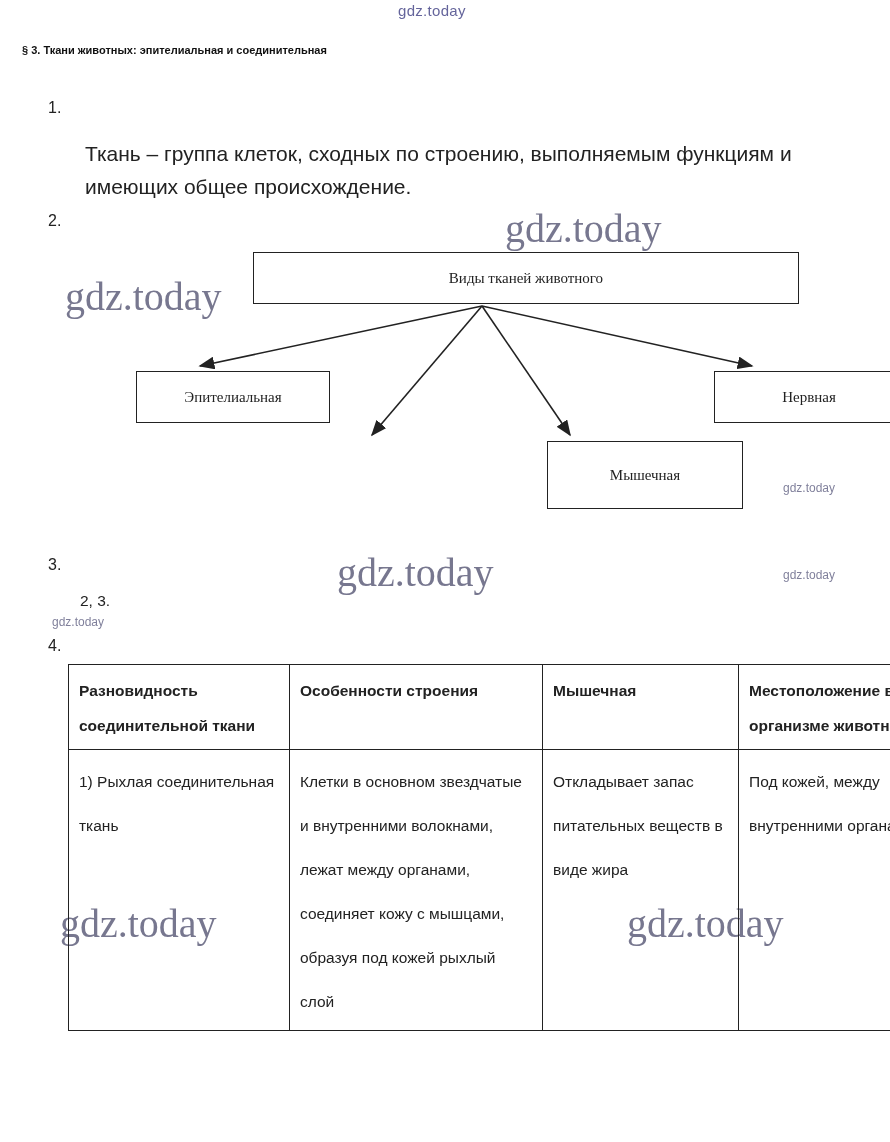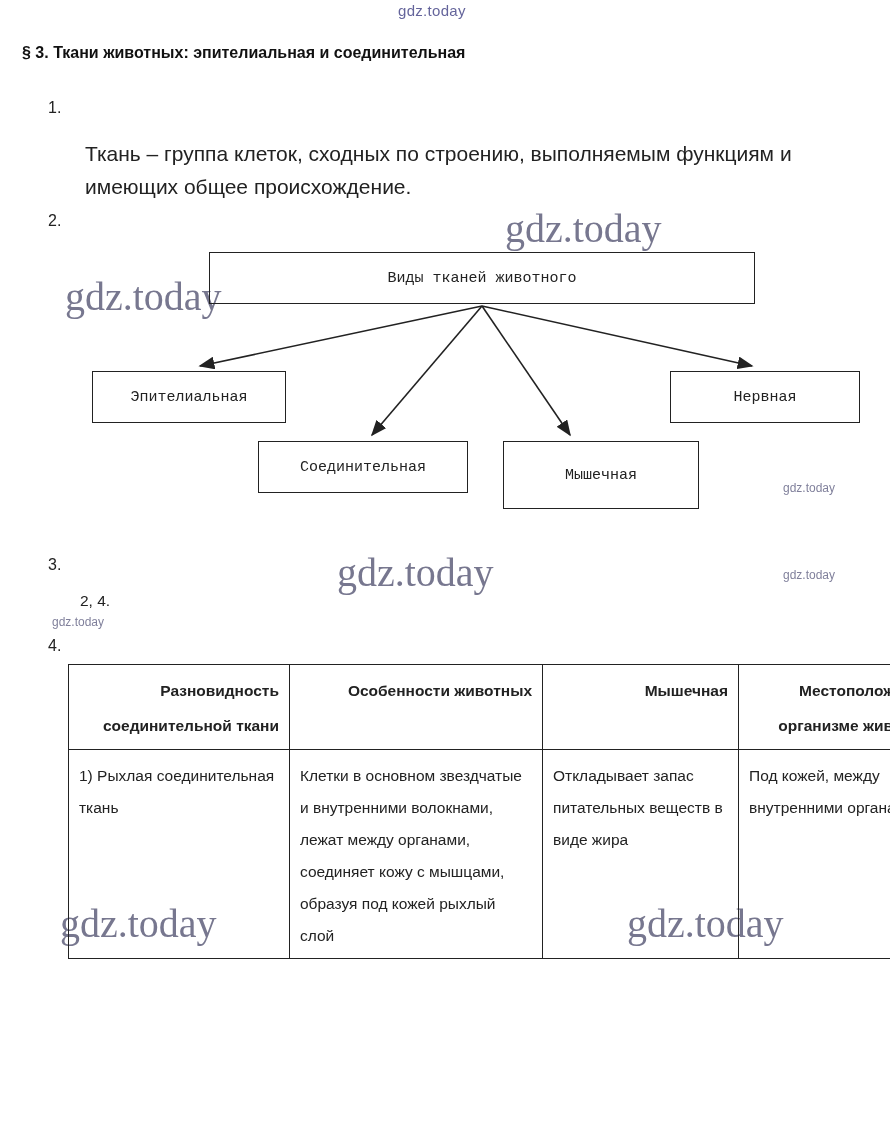--- a/index.html
+++ b/index.html
@@ -41,21 +41,21 @@
   .wm-big5 { left: 627px; top: 900px; font-size: 40px; color:#4a4a6a; opacity:.75; }
   .wm-sm1 { left: 783px; top: 481px; font-size: 12px; font-family:"Liberation Sans",sans-serif; color:#6a6a8a; opacity:.85;}
   .wm-sm2 { left: 783px; top: 568px; font-size: 12px; font-family:"Liberation Sans",sans-serif; color:#6a6a8a; opacity:.85;}
   .wm-sm3 { left: 52px;  top: 615px; font-size: 12px; font-family:"Liberation Sans",sans-serif; color:#6a6a8a; opacity:.85;}
 
   
   .heading {
     position: absolute;
     left: 22px;
     top: 44px;
-    font-size: 16px;
+    font-size: 11px;
     font-weight: bold;
     color: #111;
   }
 
   
   .num {
     position: absolute;
     font-size: 16px;
     color: #222;
   }
@@ -93,21 +93,22 @@
   .dbox {
     position: absolute;
     border: 1.5px solid #222;
     background: transparent;
     display: flex;
     align-items: center;
     justify-content: center;
     font-size: 15px;
     color: #222;
     box-sizing: border-box;
-    font-family: Liberation Mono, monospace;
+    font-family: Liberation Serif, serif;
+    margin-left: 44px;
   }
   .dbox-root   { left: 209px; top: 22px;  width: 546px; height: 52px; }
   .dbox-epi    { left: 92px;  top: 141px; width: 194px; height: 52px; text-align: right; }
   .dbox-soed   { left: 258px; top: 211px; width: 210px; height: 52px; }
   .dbox-mysh   { left: 503px; top: 211px; width: 196px; height: 68px; }
   .dbox-nerv   { left: 670px; top: 141px; width: 190px; height: 52px; }
   .diagram svg { position: absolute; left: 0; top: 0; }
 
   
   .tbl-wrap {
@@ -119,25 +120,25 @@
   table.tbl {
     border-collapse: collapse;
     width: 802px;
     table-layout: fixed;
   }
   table.tbl th, table.tbl td {
     border: 1.5px solid #222;
     vertical-align: top;
     padding: 10px 10px 6px 10px;
     font-size: 15.5px;
-    line-height: 32px;
+    line-height: 44px;
     color: #222;
   }
   table.tbl th {
-    text-align: right;
+    text-align: left;
     font-weight: bold;
     line-height: 35px;
     padding-top: 8px;
   }
   .col1 { width: 200px; }
   .col2 { width: 232px; }
   .col3 { width: 175px; }
   .col4 { width: 195px; }
 </style>
 </head>
@@ -169,36 +170,35 @@
     </defs>
 
     <line x1="482" y1="76" x2="200" y2="136" stroke="#222" stroke-width="1.6" marker-end="url(#ah)"></line>
     <line x1="482" y1="76" x2="372" y2="205" stroke="#222" stroke-width="1.6" marker-end="url(#ah)"></line>
     <line x1="482" y1="76" x2="570" y2="205" stroke="#222" stroke-width="1.6" marker-end="url(#ah)"></line>
     <line x1="482" y1="76" x2="752" y2="136" stroke="#222" stroke-width="1.6" marker-end="url(#ah)"></line>
   </svg>
 
   <div class="dbox dbox-root">Виды тканей животного</div>
   <div class="dbox dbox-epi">Эпителиальная</div>
-  <div class="dbox dbox-soed">Соединительная</div>
   <div class="dbox dbox-mysh">Мышечная</div>
   <div class="dbox dbox-nerv">Нервная</div>
 </div>
 
 <div class="num n3">3.</div>
-<div class="answer-23">2, 4.</div>
+<div class="answer-23">2, 3.</div>
 
 <div class="num n4">4.</div>
 
 <div class="tbl-wrap">
   <table class="tbl">
     <thead>
       <tr>
         <th class="col1">Разновидность соединительной ткани</th>
-        <th class="col2">Особенности животных</th>
+        <th class="col2">Особенности строения</th>
         <th class="col3">Мышечная</th>
         <th class="col4">Местоположение в организме животного</th>
       </tr>
     </thead>
     <tbody>
       <tr>
         <td class="col1">1) Рыхлая соединительная ткань</td>
         <td class="col2">Клетки в основном звездчатые и внутренними волокнами, лежат между органами, соединяет кожу с мышцами, образуя под кожей рыхлый слой</td>
         <td class="col3">Откладывает запас питательных веществ в виде жира</td>
         <td class="col4">Под кожей, между внутренними органами</td>

